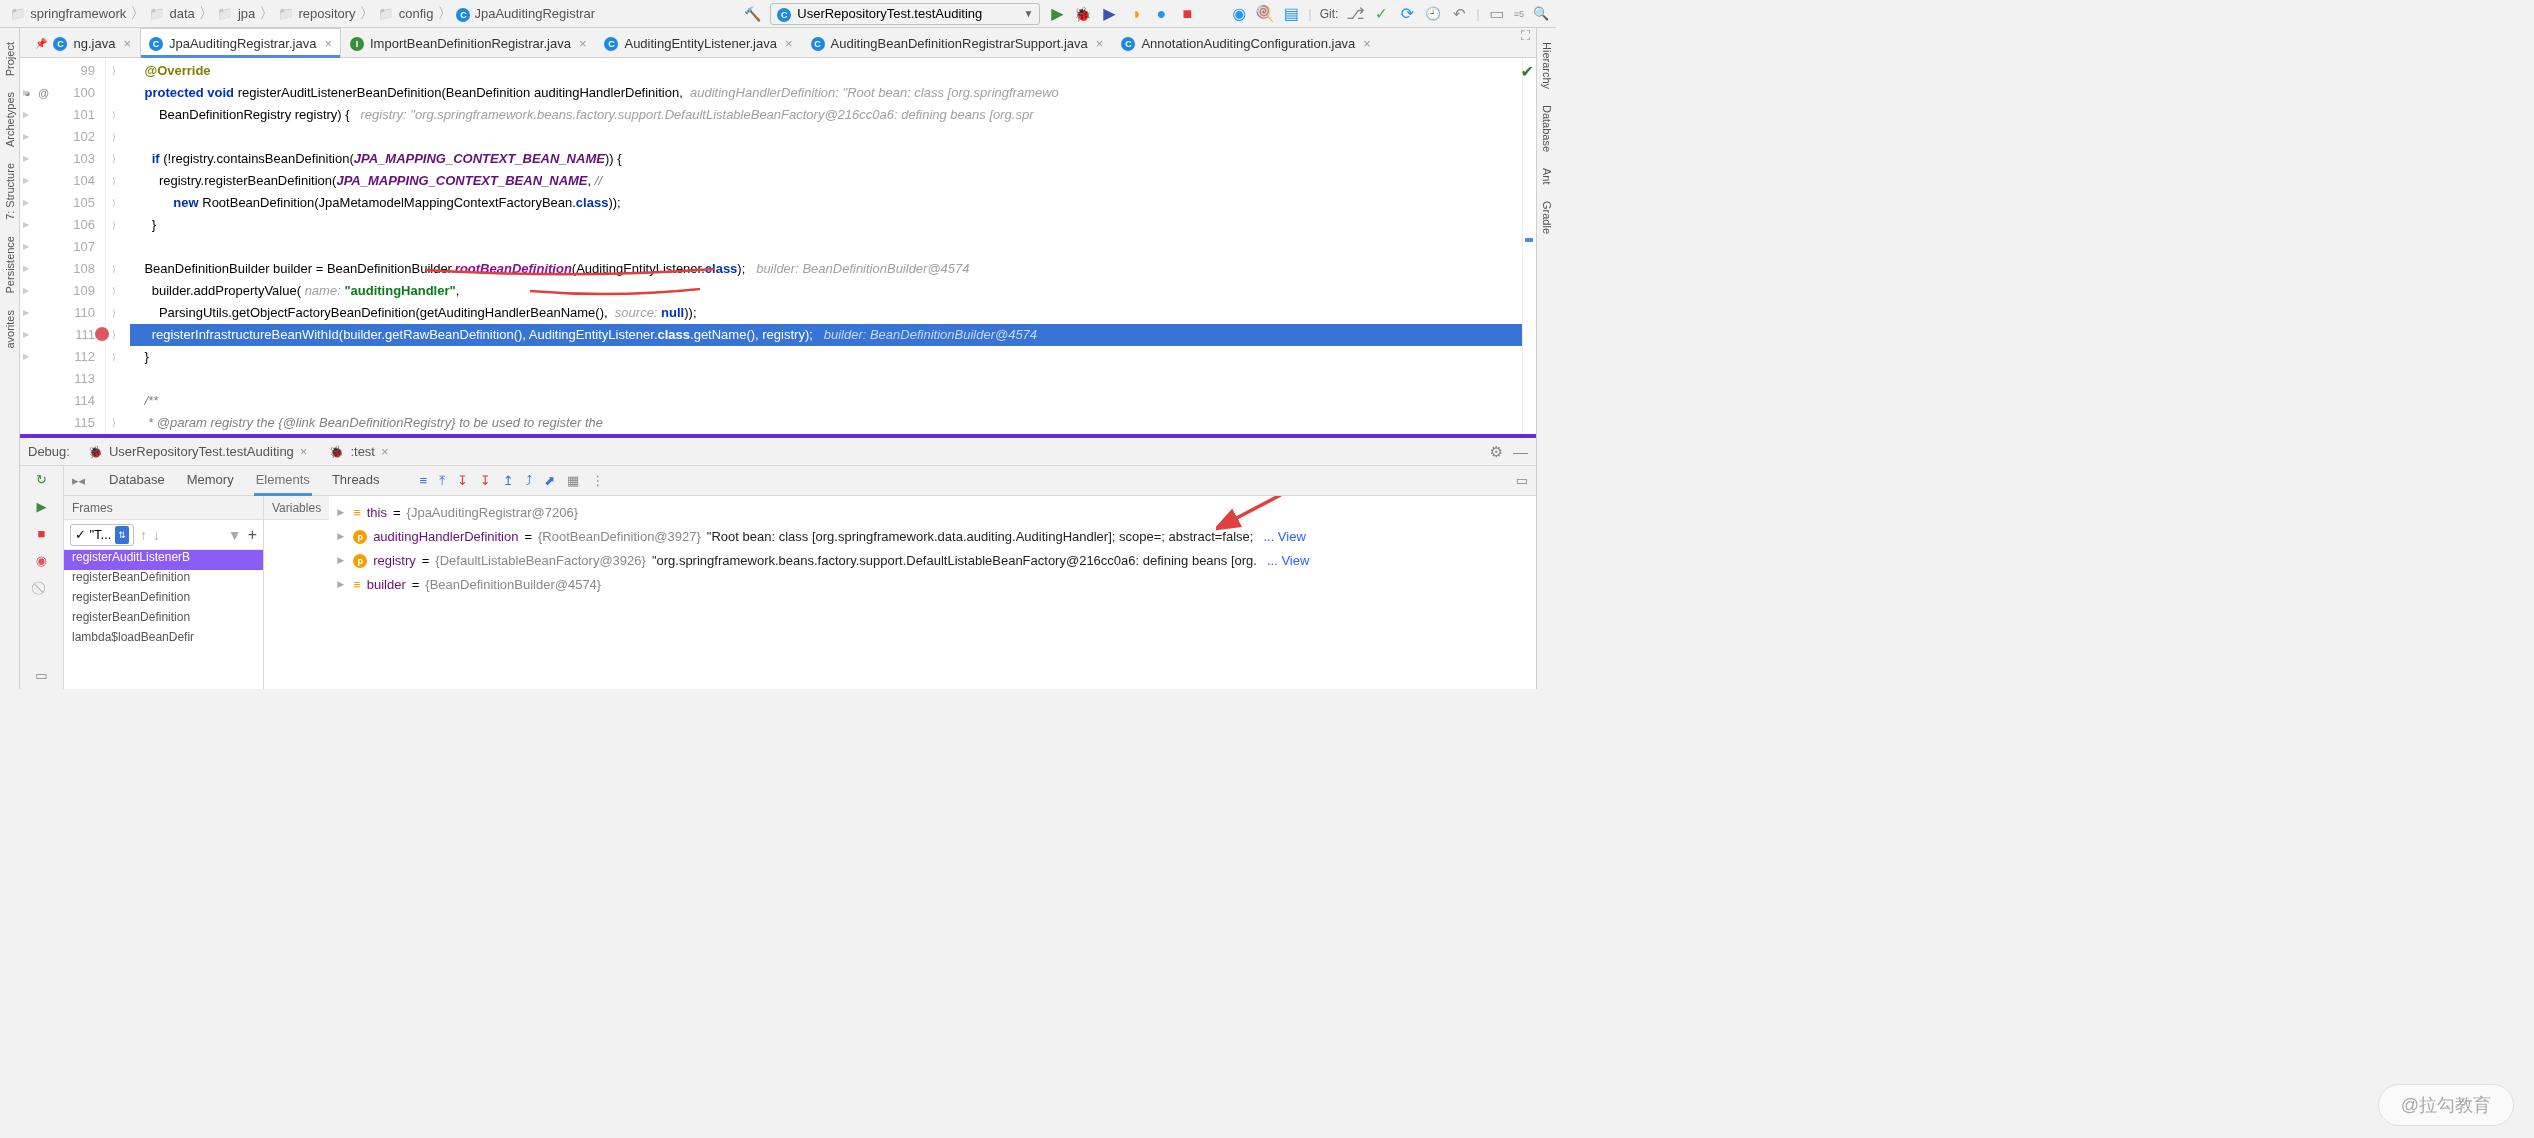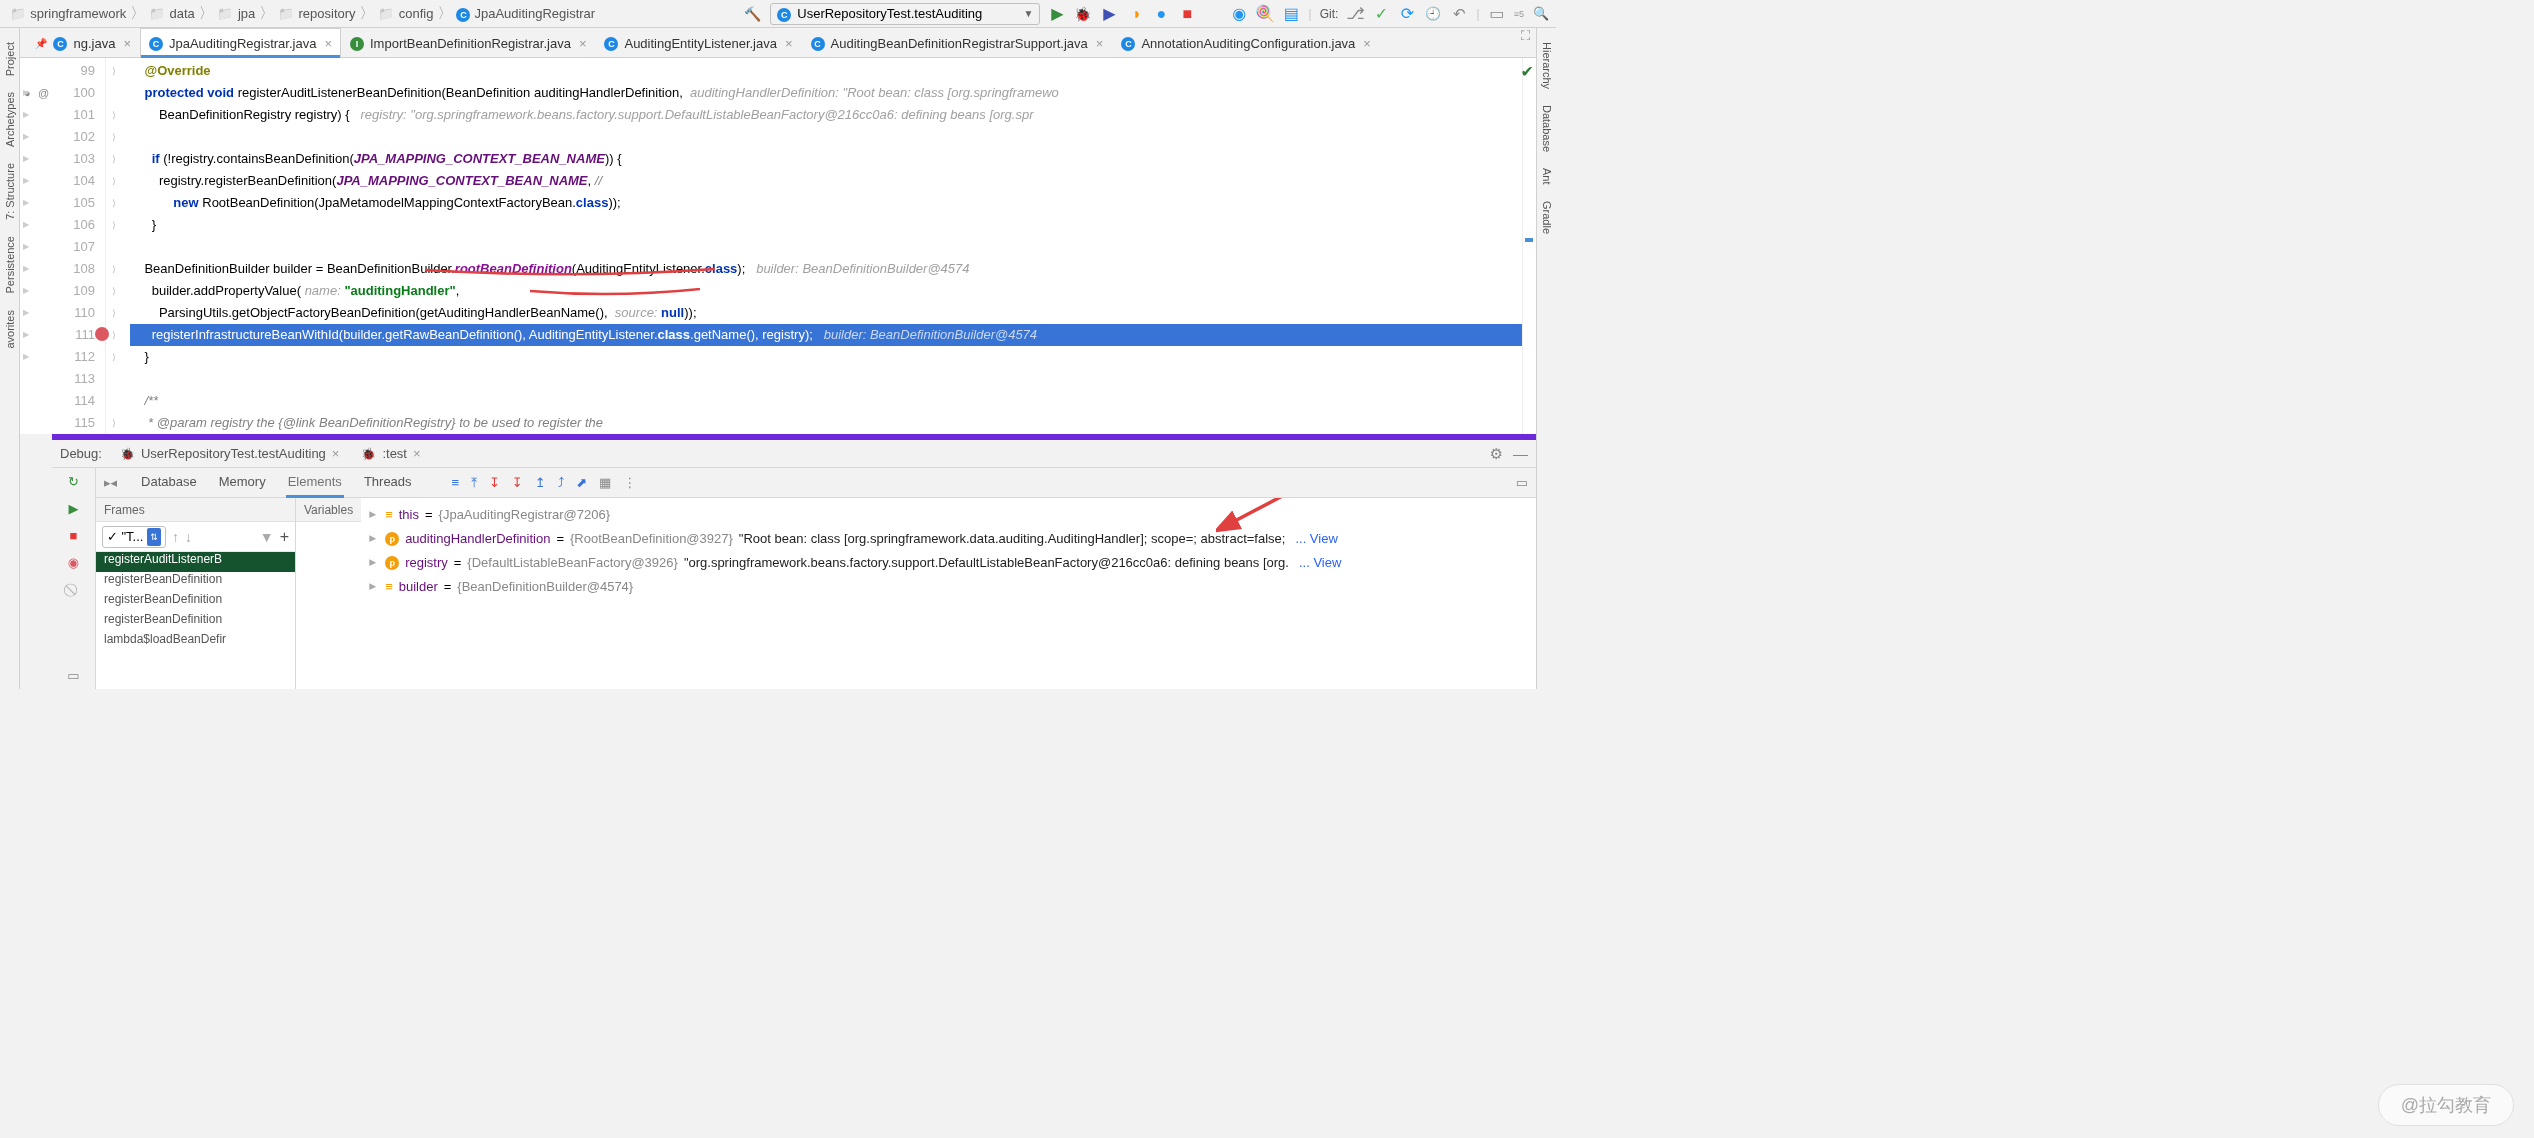--- a/index.html
+++ b/index.html
@@ -78,21 +78,21 @@
 .str { color: #067d17; font-weight: bold; }
 .hint { color: #a0a0a0; font-style: italic; }
 .cm { color: #808080; font-style: italic; }
 .fl { color: #871094; font-style: italic; font-weight: bold; }
 
 .editor .stripe { width: 14px; border-left: 1px solid #eee; background: #fff; position: relative; }
 .editor .stripe .mk { position: absolute; left: 2px; width: 8px; height: 4px; }
 .editor .check { position: absolute; top: 4px; right: 2px; color: #2e7d32; font-size: 16px; }
 
 
-.debug { height: 255px; border-top: 6px solid #6d28d9; background: #f2f2f2; display: flex; flex-direction: column; margin-left: 32px; }
+.debug { height: 255px; border-top: 4px solid #6d28d9; background: #f2f2f2; display: flex; flex-direction: column; }
 .debug-header { height: 28px; padding: 0 8px; justify-content: space-between; border-bottom: 1px solid #d8d8d8; }
 .debug-header .title { color: #555; gap: 12px; }
 .debug-header .dsess { gap: 6px; padding: 2px 6px; font-size: 12px; }
 .debug-header .dsess .close { color: #999; }
 .debug-header .acts { gap: 10px; color: #888; }
 
 .debug-body { flex: 1; display: flex; min-height: 0; }
 .dbg-side { width: 44px; border-right: 1px solid #d8d8d8; display: flex; flex-direction: column; align-items: center; padding-top: 6px; gap: 12px; font-size: 18px; }
 .dbg-side .ic { cursor: pointer; }
 
@@ -110,21 +110,21 @@
 .pane-title { height: 24px; padding: 0 8px; background: #f2f2f2; border-bottom: 1px solid #e0e0e0; font-size: 12px; color: #666; align-items: center; }
 
 .frames-tools { height: 30px; padding: 0 6px; gap: 6px; border-bottom: 1px solid #e8e8e8; }
 .frames-tools .sel { border: 1px solid #c0c0c0; border-radius: 3px; height: 22px; padding: 0 4px; gap: 4px; background: #fff; font-size: 12px; flex: 0 0 64px; overflow: hidden; }
 .frames-tools .sel .chevb { width: 14px; height: 18px; background: #3874d6; border-radius: 2px; color: #fff; font-size: 9px; display: inline-flex; align-items: center; justify-content: center; }
 .frames-tools .nav { color: #aaa; font-size: 14px; }
 .frames-tools .plus { color: #555; font-size: 16px; }
 
 .frames-list { flex: 1; overflow: hidden; }
 .frames-list .frame { height: 20px; padding: 0 8px; font-size: 12px; color: #555; white-space: nowrap; overflow: hidden; text-overflow: clip; }
-.frames-list .frame.sel { background: #14532d; color: #fff; }
+.frames-list .frame.sel { background: #8b5cf6; color: #fff; }
 
 .vars-list { flex: 1; padding: 4px 0; overflow: hidden; position: relative; }
 .vars-list .v { height: 24px; padding: 0 8px 0 8px; gap: 6px; font-size: 13px; white-space: nowrap; overflow: hidden; }
 .vars-list .v .tri { color: #aaa; font-size: 9px; width: 10px; }
 .vars-list .v .name { color: #660e7a; }
 .vars-list .v .val { color: #222; }
 .vars-list .v .grey { color: #888; }
 .vars-list .v .view { color: #2962ff; margin-left: 4px; }
 
 .arrow-svg { position: absolute; pointer-events: none; }

